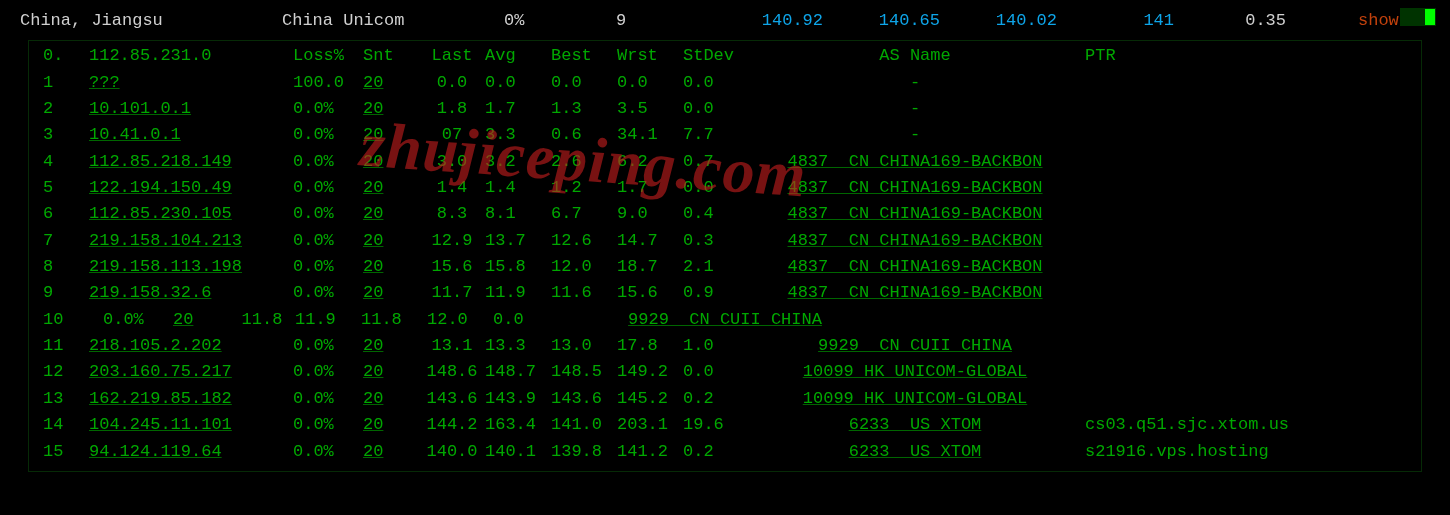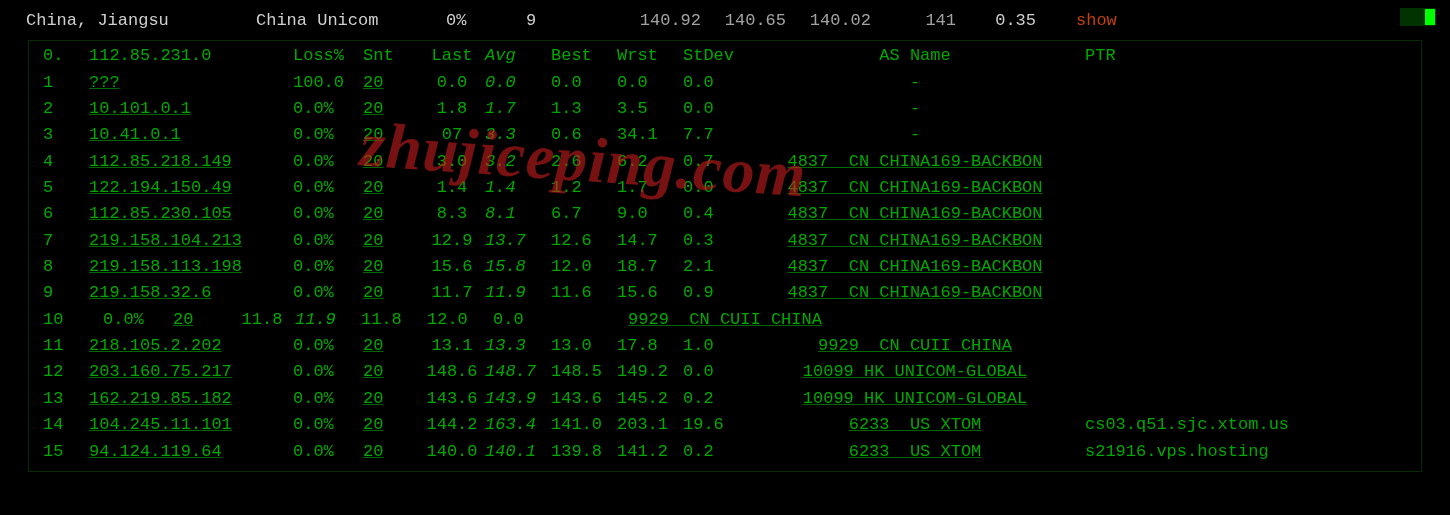--- a/index.html
+++ b/index.html
@@ -11,46 +11,47 @@
     color: #00a800;
     width: 1450px;
     height: 515px;
     overflow: hidden;
     position: relative;
     line-height: 1.55;
   }
   .topbar {
     display: flex;
     align-items: flex-start;
-    padding: 8px 10px 6px 26px;
+    padding: 8px 10px 6px 20px;
     color: #d0d0d0;
+    gap: 32px;
   }
   .topbar .loc { width: 230px; }
   .topbar .isp { width: 190px; }
   .topbar .pct { width: 80px; }
   .topbar .cnt { width: 90px; }
-  .topbar .ms  { width: 85px; text-align: right; color:#a3a3a3;}
+  .topbar .ms  { width: 85px; text-align: right; color:#0ea5e9;}
   .topbar .jit { width: 70px; text-align: right; margin-left:10px;}
   .topbar .show { color: #c2410c; margin-left: 40px; cursor:pointer;}
   .box {
     margin: 0 28px 10px 28px;
     border: 1px solid #062a06;
     padding: 2px 0 6px 0;
   }
   .row {
     display: flex;
     padding: 0 14px;
     white-space: pre;
   }
   .c-idx  { width: 46px; }
   .c-host { width: 190px; }
   .c-loss { width: 70px; margin-left: 14px; }
   .c-snt  { width: 56px; }
   .c-last { width: 66px; text-align: center; }
-  .c-avg  { width: 66px; font-style: italic; }
+  .c-avg  { width: 66px; }
   .c-best { width: 66px; }
   .c-wrst { width: 66px; }
   .c-std  { width: 66px; }
   .c-as   { width: 320px; padding-left:6px;text-align:center;}
   .c-ptr  { flex:1; padding-left:10px;}
   .hdr { color:#00a800; }
   .hdr .c-host, .hdr .c-as { text-decoration: none; }
   .u { text-decoration: underline; text-decoration-color:#006600; cursor:pointer;}
   .watermark {
     position:absolute;

